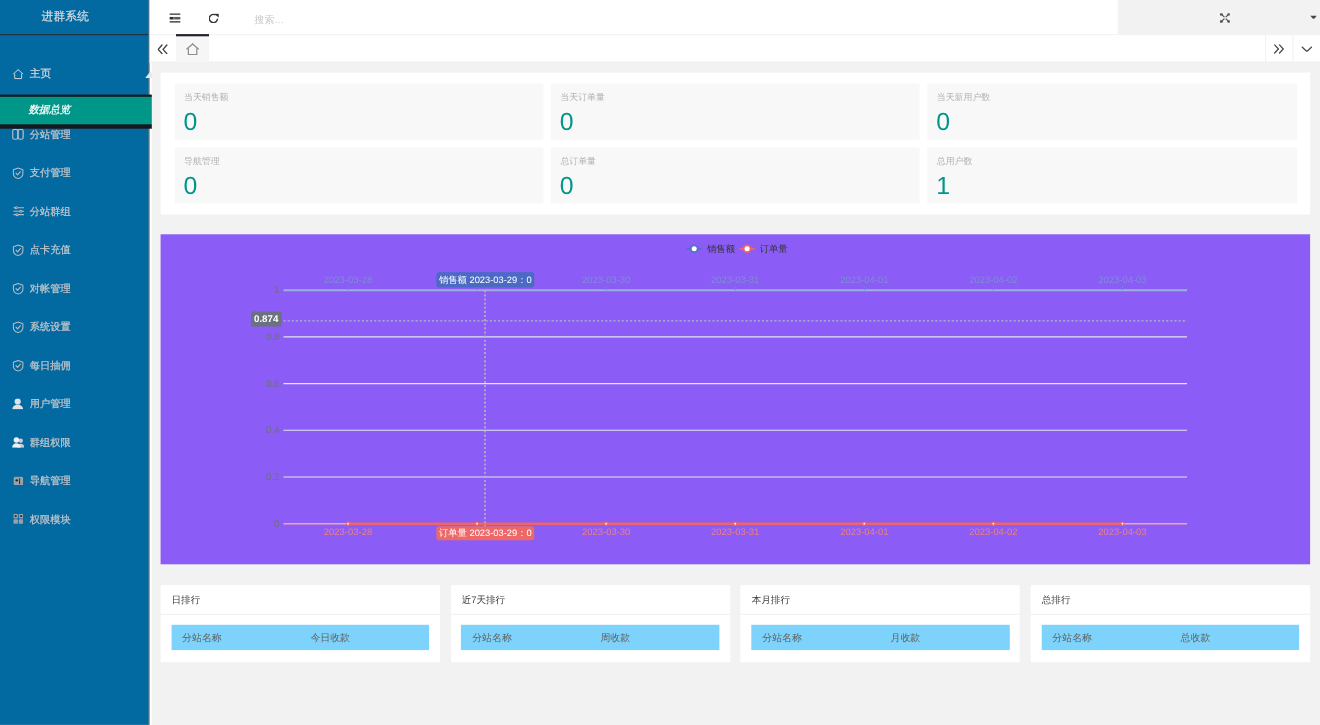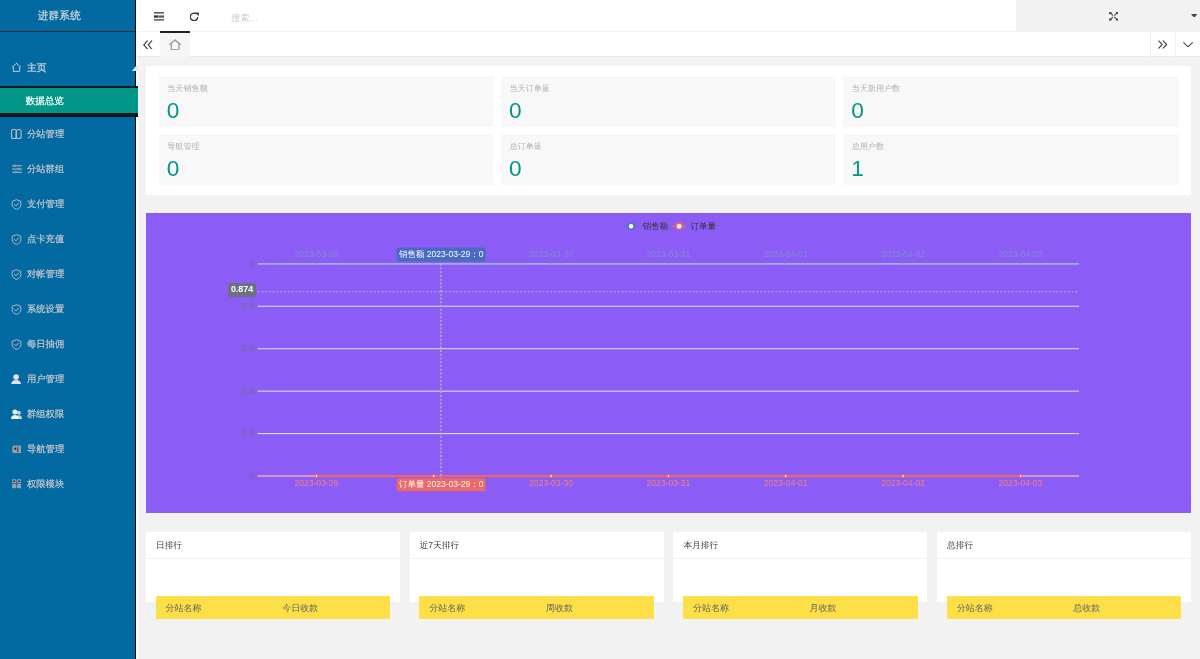--- a/index.html
+++ b/index.html
@@ -12,22 +12,22 @@
   
   .sidebar{position:absolute;left:0;top:0;width:134.7px;height:659px;background:#0369a1;}
   .side-edge{position:absolute;left:134.7px;top:0;width:1.5px;height:659px;background:#0b0c11;}
   .side-gap{position:absolute;left:136.2px;top:0;width:2px;height:659px;background:#fff;}
   .side-logo{height:31px;line-height:31px;text-align:center;color:#d8dbe0;
              font-size:10.6px;width:118.7px;letter-spacing:0.2px;-webkit-text-stroke:0.2px currentColor;}
   .side-sep{position:absolute;left:0;top:31px;width:134.7px;height:1px;background:#2b2e37;}
   .nav{position:absolute;left:0;top:50px;width:150px;}
   .nav-parent{position:relative;height:35.5px;display:flex;align-items:center;
               padding-left:11px;color:#d2d5da;cursor:pointer;}
-  .nav-sub{background:#15171d;padding:2.5px 0 3.8px 0;}
-  .nav-item{position:relative;height:35px;display:flex;align-items:center;
+  .nav-sub{background:#15171d;padding:2.5px 0 3.8px 0;font-style:italic;}
+  .nav-item{position:relative;height:35px;display:flex;
             padding-left:11px;color:#c2c6cc;cursor:pointer;}
   .nav-ico{width:11px;height:11px;display:flex;align-items:center;justify-content:center;
            flex:0 0 11px;margin-right:5px;}
   .nav-ico svg{display:block;}
   .nav-txt{font-size:9.3px;line-height:11px;white-space:nowrap;-webkit-text-stroke:0.22px currentColor;}
   .nav-parent .nav-txt{font-size:9.8px;}
   .nav-caret{position:absolute;right:8.2px;top:50%;margin-top:-3px;line-height:0;display:block;}
   .sub-item{height:24.9px;display:flex;align-items:center;padding-left:25.8px;
             background:#009688;color:#fff;font-size:9.5px;cursor:pointer;-webkit-text-stroke:0.22px currentColor;}
 
@@ -68,22 +68,22 @@
   .stat-value{font-size:22.6px;color:#009688;line-height:25px;font-weight:400;margin-top:4.4px;
               margin-left:-0.5px;}
 
   .chart-panel{position:absolute;left:7.9px;top:156px;width:1045px;height:300.3px;
                background:#8b5cf6;}
 
   .rank-card{position:absolute;top:475.4px;height:69.7px;background:#fff;width:253.9px;}
   .rank-head{height:26.2px;line-height:26.2px;padding-left:9.9px;font-size:8.7px;color:#3b3b3b;
              border-bottom:1px solid #f1f1f1;}
   .rank-body{padding:9.7px 9.6px 0 9.6px;}
-  .rank-tablehead{height:23.1px;background:#fde047;display:flex;align-items:center;
-                  font-size:9px;color:#5f5f5f;padding-top:1.5px;margin-top:28px;}
+  .rank-tablehead{height:23.1px;background:#7dd3fc;display:flex;align-items:center;
+                  font-size:9px;color:#5f5f5f;padding-top:1.5px;}
   .rank-th1{padding-left:9.9px;width:53.9%;}
   .rank-th2{width:46.1%;text-align:left;padding-right:71.8px;}
 
   .chart{position:absolute;left:0;top:0;}
 </style>
 </head>
 <body>
 
 <div class="app">
 
@@ -114,46 +114,46 @@
           </div>
         </div>
         <div class="nav-item">
           <span class="nav-ico">
             <svg width="10.6" height="10.2" viewBox="0 0 14 13.4">
               <rect x="0.7" y="0.7" width="6.1" height="12" rx="2.2" fill="none" stroke="#b9bdc4" stroke-width="1.5"></rect>
               <rect x="7.2" y="0.7" width="6.1" height="12" rx="2.2" fill="none" stroke="#b9bdc4" stroke-width="1.5"></rect>
             </svg>
           </span>
           <span class="nav-txt">分站管理</span>
+        </div>
+        <div class="nav-item">
+          <span class="nav-ico">
+            <svg width="11" height="11" viewBox="0 0 14 14">
+              <path d="M7 0.9 L12.5 2.9 L12.5 7.2 C12.5 10.2 10.2 12.3 7 13.2 C3.8 12.3 1.5 10.2 1.5 7.2 L1.5 2.9 Z" fill="none" stroke="#b9bdc4" stroke-width="1.2" stroke-linejoin="round"></path>
+              <path d="M4.5 6.9 L6.3 8.8 L9.6 5.1" fill="none" stroke="#b9bdc4" stroke-width="1.25" stroke-linecap="round" stroke-linejoin="round"></path>
+            </svg>
+          </span>
+          <span class="nav-txt">支付管理</span>
         </div>
         <div class="nav-item">
           <span class="nav-ico">
             <svg width="10" height="10" viewBox="0 0 12 12">
               <g stroke="#b9bdc4" stroke-width="1.25" stroke-linecap="round">
                 <path d="M0.7 2.2 H11.3"></path>
                 <path d="M0.7 6 H11.3"></path>
                 <path d="M0.7 9.8 H11.3"></path>
               </g>
               <g fill="#20222A" stroke="#b9bdc4" stroke-width="1.1">
                 <circle cx="3.3" cy="2.2" r="1.1"></circle>
                 <circle cx="8.3" cy="6" r="1.1"></circle>
                 <circle cx="4.3" cy="9.8" r="1.1"></circle>
               </g>
             </svg>
           </span>
           <span class="nav-txt">分站群组</span>
-        </div>
-        <div class="nav-item">
-          <span class="nav-ico">
-            <svg width="11" height="11" viewBox="0 0 14 14">
-              <path d="M7 0.9 L12.5 2.9 L12.5 7.2 C12.5 10.2 10.2 12.3 7 13.2 C3.8 12.3 1.5 10.2 1.5 7.2 L1.5 2.9 Z" fill="none" stroke="#b9bdc4" stroke-width="1.2" stroke-linejoin="round"></path>
-              <path d="M4.5 6.9 L6.3 8.8 L9.6 5.1" fill="none" stroke="#b9bdc4" stroke-width="1.25" stroke-linecap="round" stroke-linejoin="round"></path>
-            </svg>
-          </span>
-          <span class="nav-txt">支付管理</span>
         </div>
         <div class="nav-item">
           <span class="nav-ico">
             <svg width="11" height="11" viewBox="0 0 14 14">
               <path d="M7 0.9 L12.5 2.9 L12.5 7.2 C12.5 10.2 10.2 12.3 7 13.2 C3.8 12.3 1.5 10.2 1.5 7.2 L1.5 2.9 Z" fill="none" stroke="#b9bdc4" stroke-width="1.2" stroke-linejoin="round"></path>
               <path d="M4.5 6.9 L6.3 8.8 L9.6 5.1" fill="none" stroke="#b9bdc4" stroke-width="1.25" stroke-linecap="round" stroke-linejoin="round"></path>
             </svg>
           </span>
           <span class="nav-txt">点卡充值</span>
         </div>

